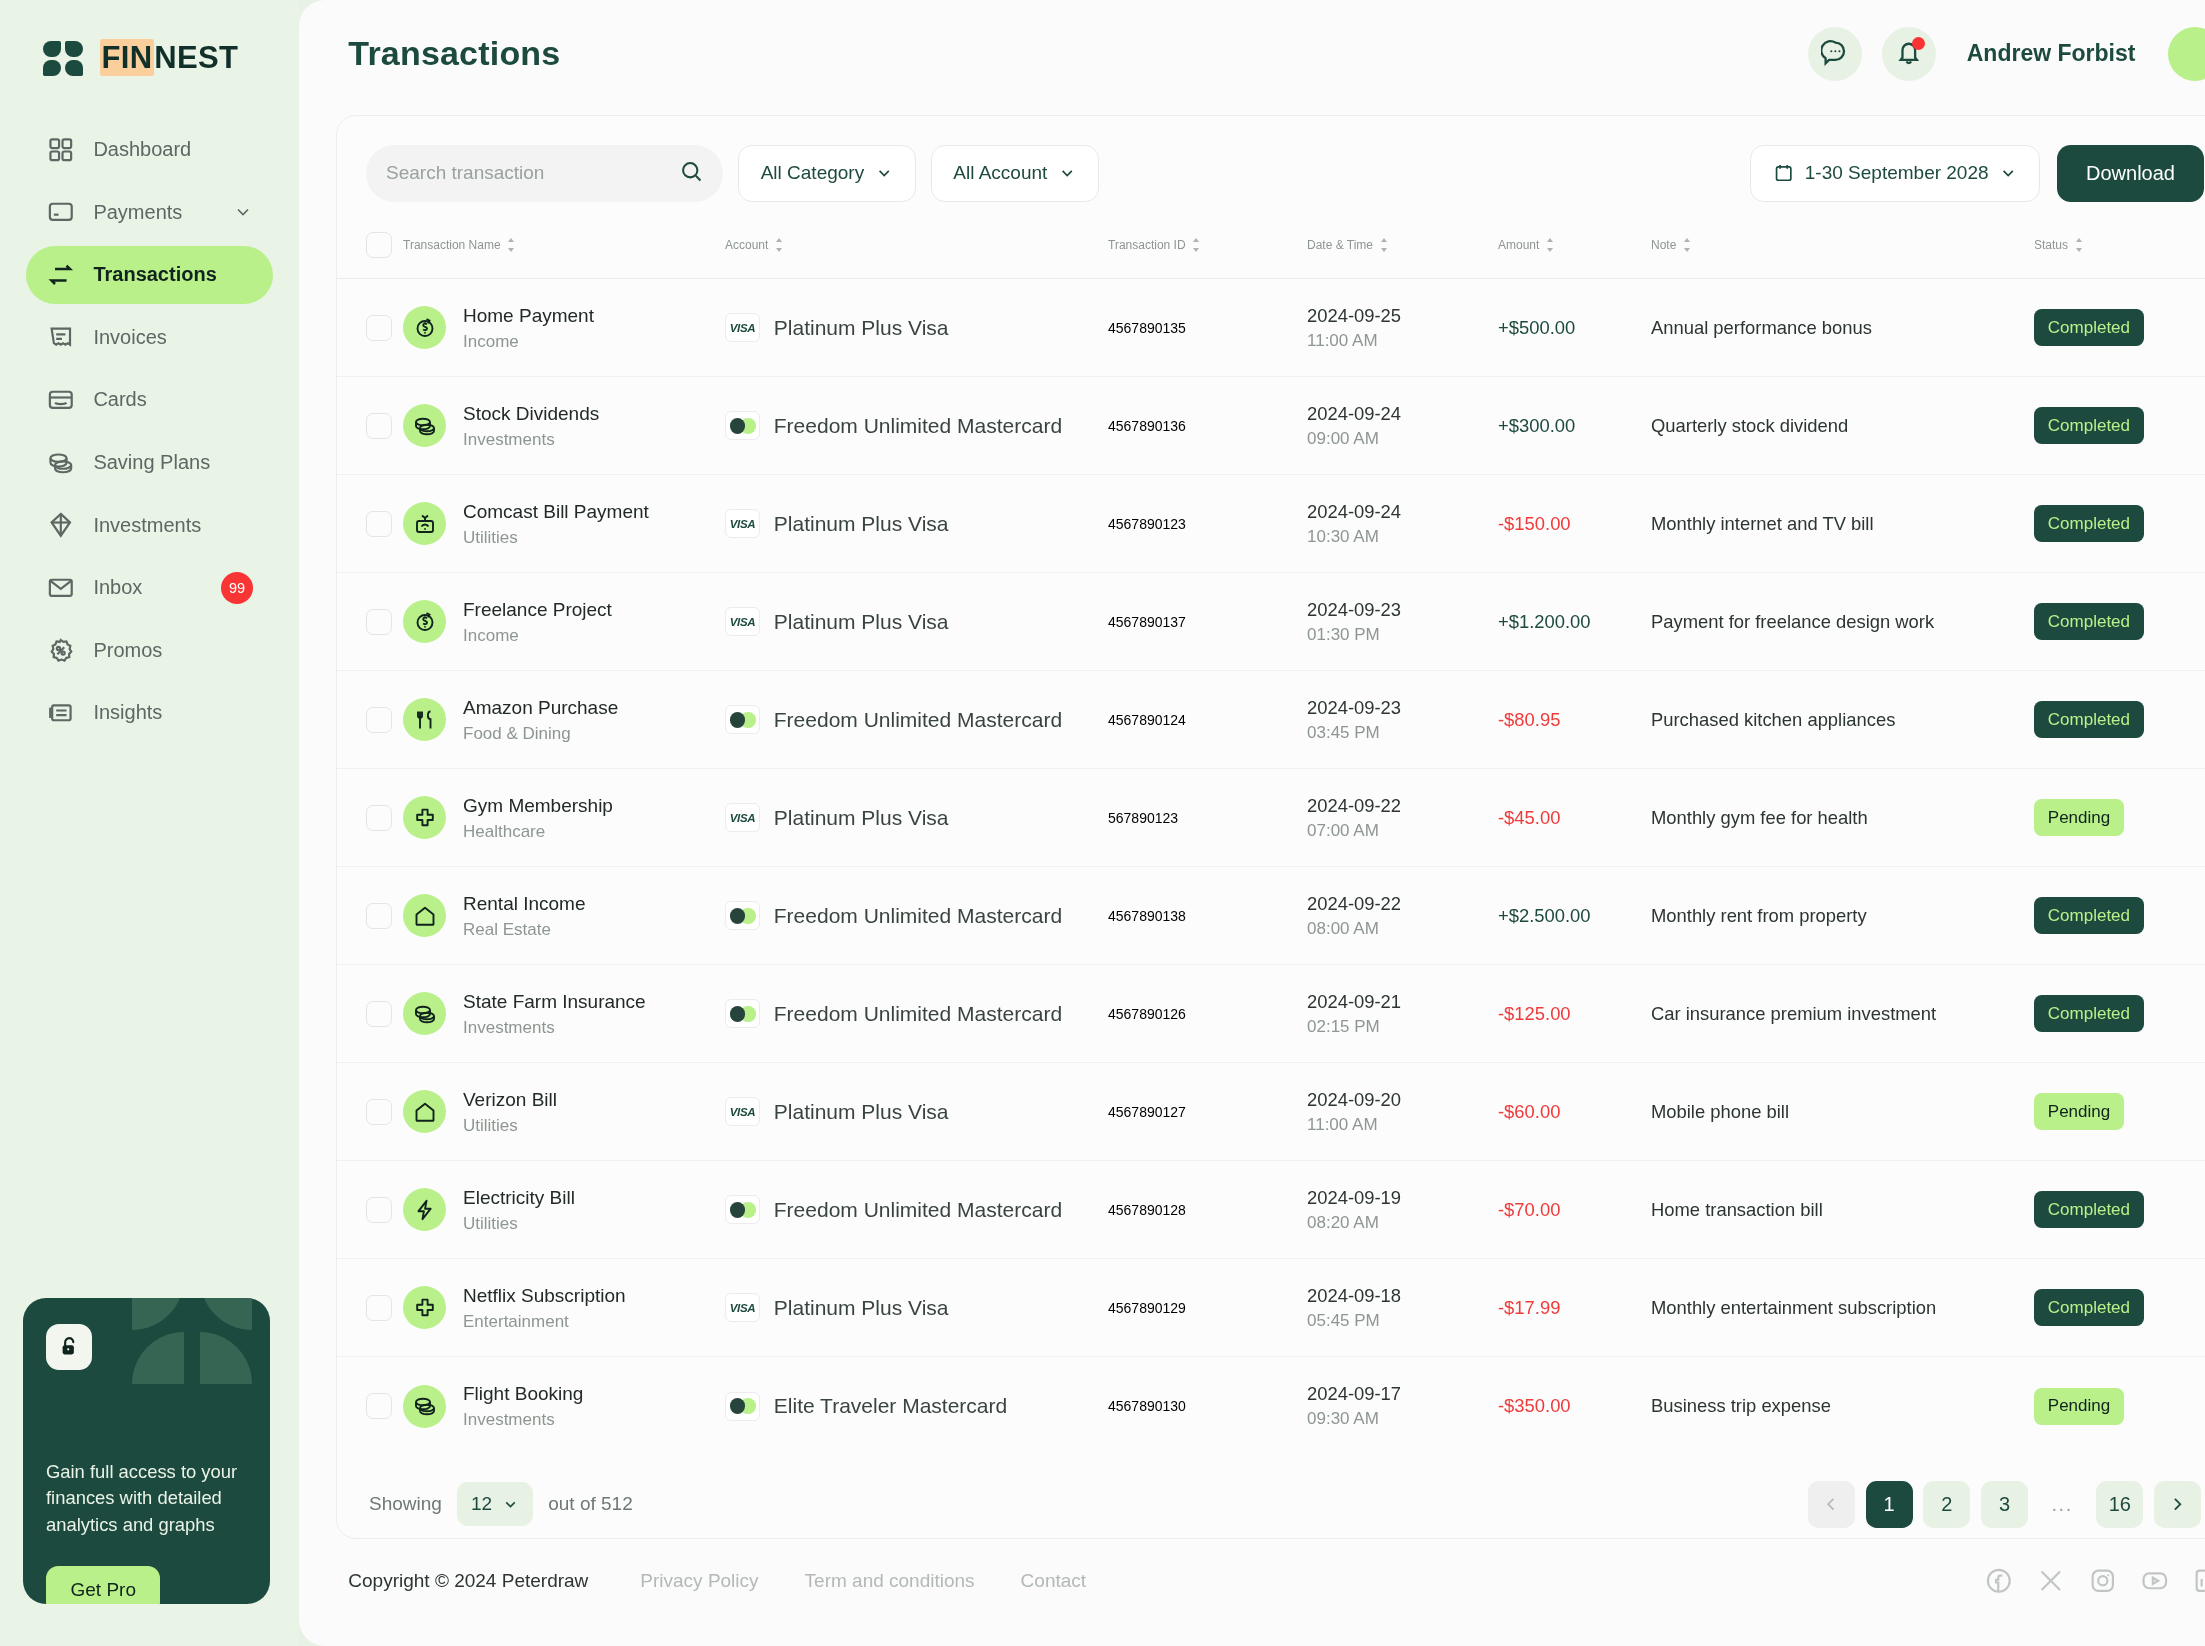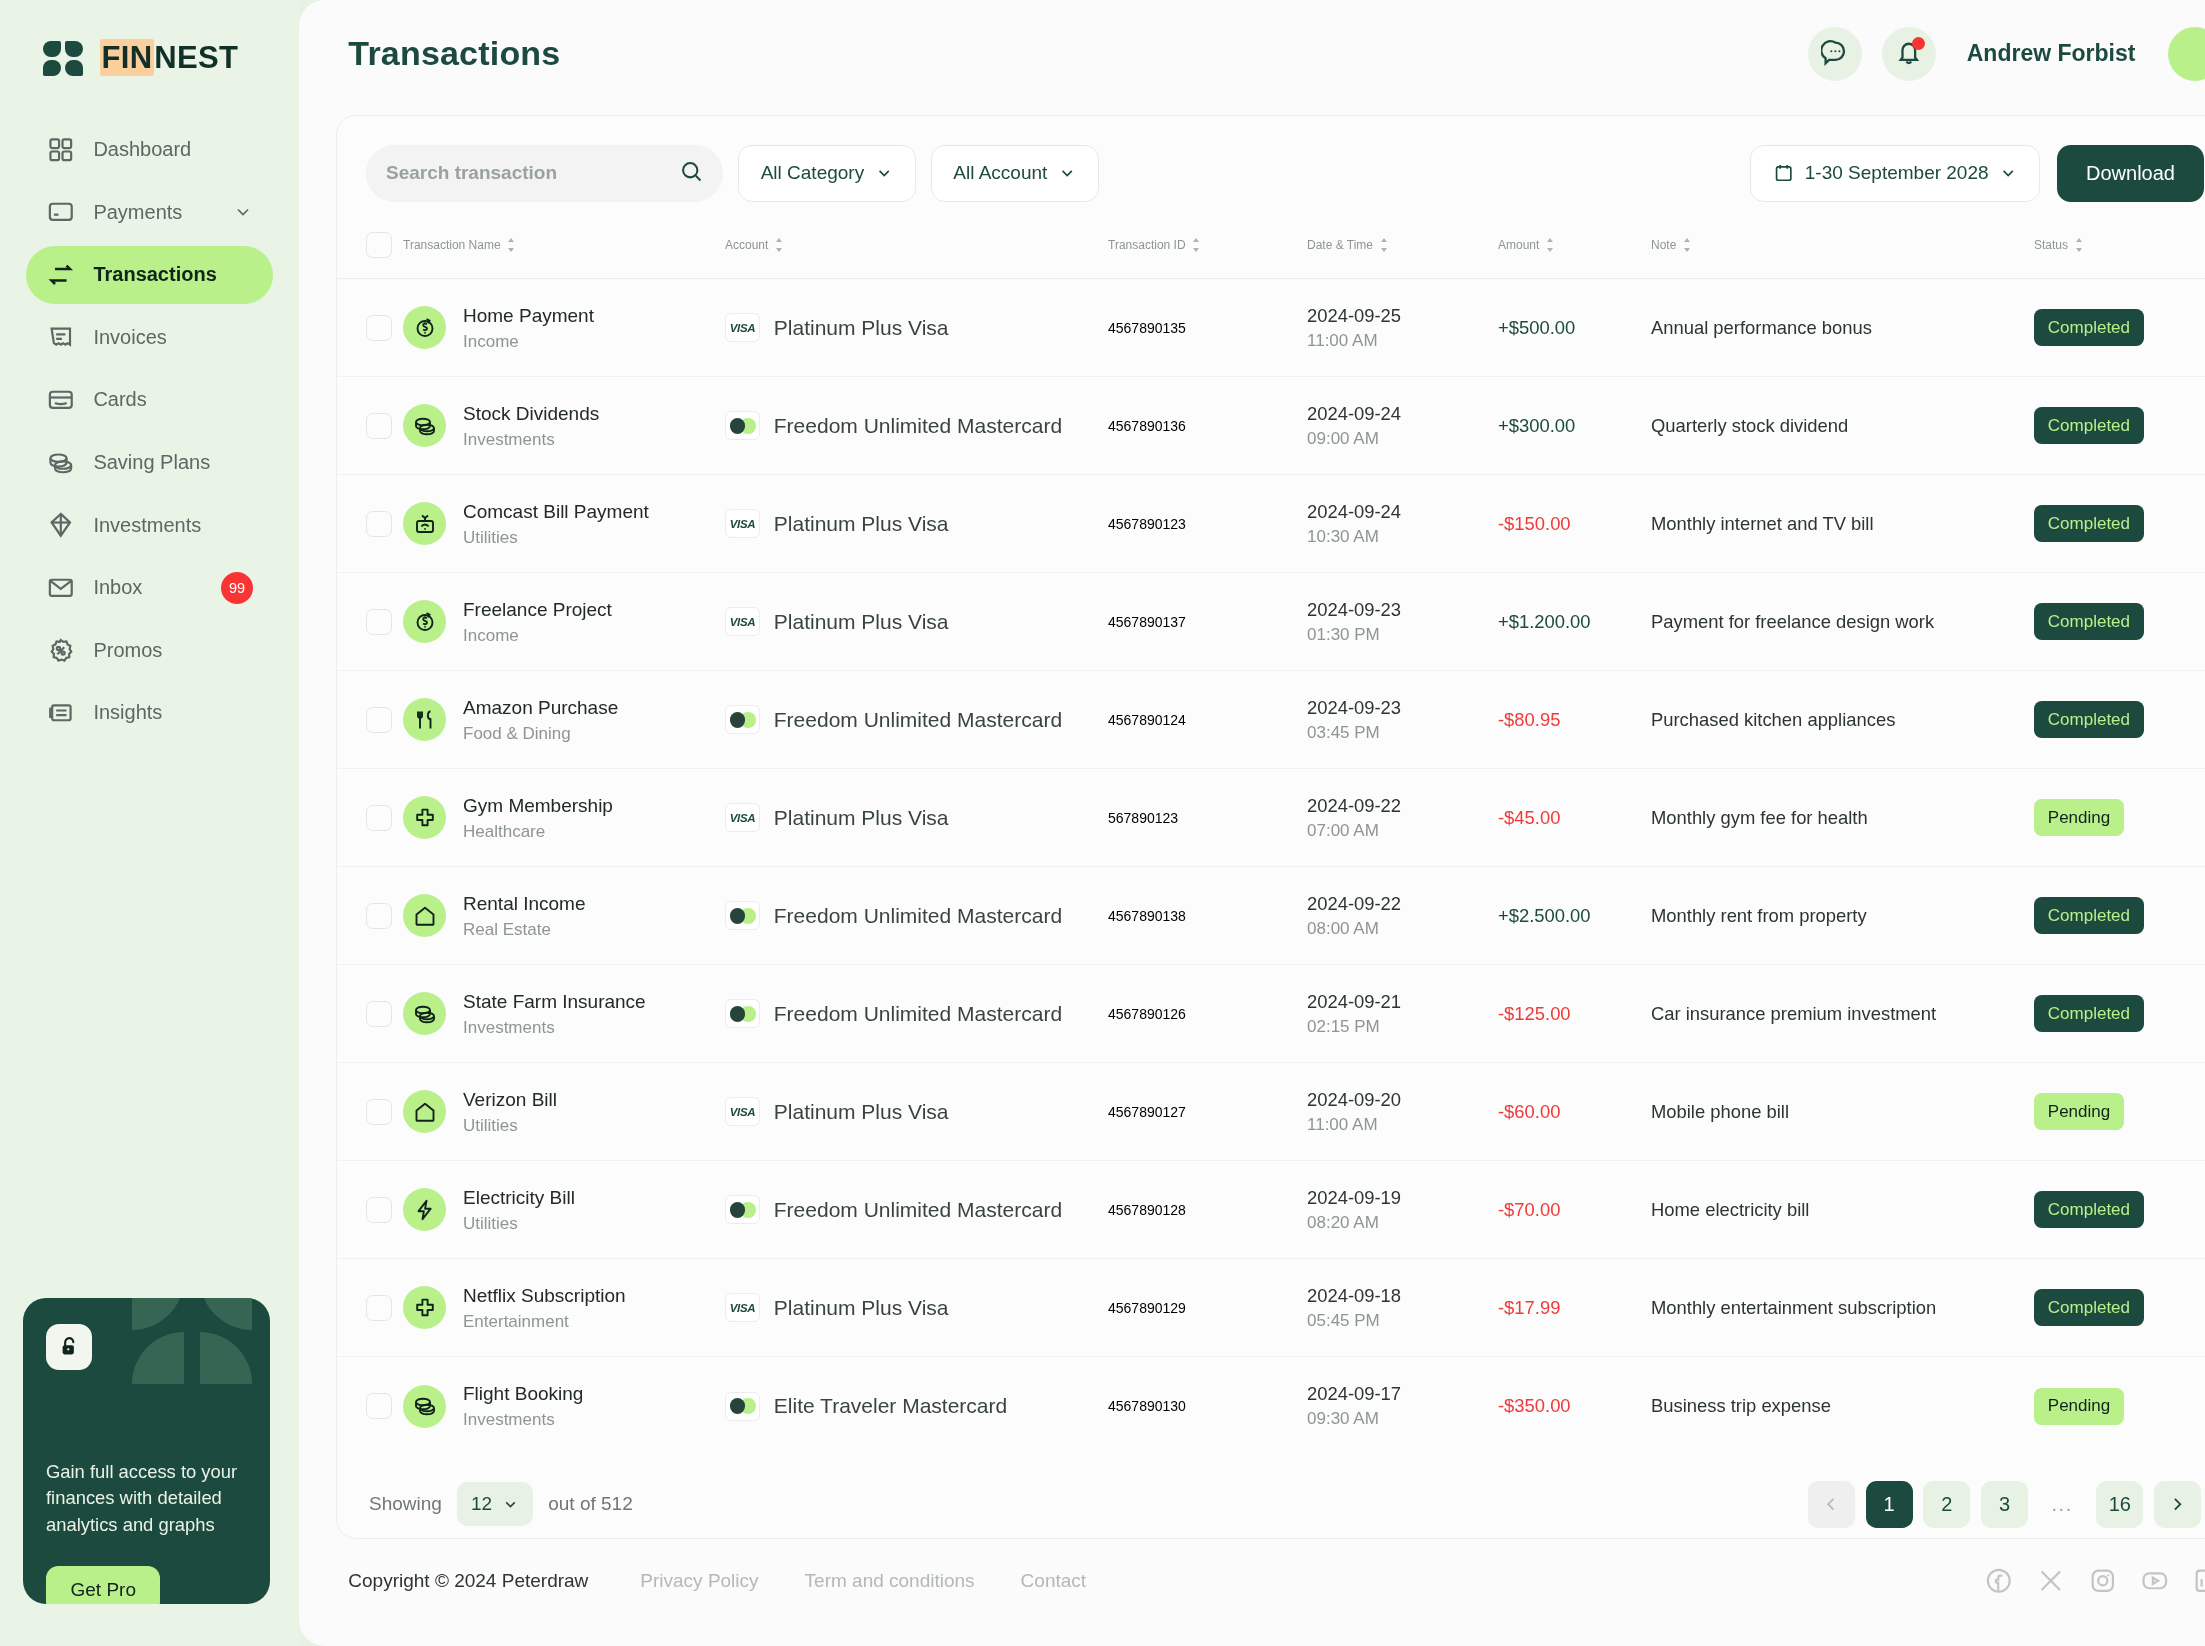--- a/index.html
+++ b/index.html
@@ -101,21 +101,21 @@
     background: #fbfcfb; border: 1.5px solid #eceeec; border-radius: 20px;
     margin-top: 7.7px; height: 1424px; position: relative; overflow: hidden;
   }
   .toolbar { display:flex; align-items:center; padding: 29px 29px 18.4px 29px; gap: 15.3px; }
   .search-box {
     width: 357px; height: 57px; background:#f2f3f2; border-radius: 29px;
     display:flex; align-items:center; padding: 0 20px; gap: 7.7px;
   }
   .search-box input {
     flex:1; border:none; background:transparent; outline:none;
-    font-size: 19px; font-family: inherit; color:#3b453f;font-weight:bold;
+    font-size: 19px; font-family: inherit; color:#3b453f;
   }
   .search-box input::placeholder { color: #9aa29d; }
   .search-box svg { width: 24.5px; height: 24.5px; stroke:#1d4a3f; fill:none; stroke-width:2; }
   .pill {
     height: 57px; border: 1.5px solid #e6e8e6; border-radius: 13.8px; background:#fff;
     display:inline-flex; align-items:center; gap: 10.7px; padding: 0 21.4px;
     font-size: 19px; color:#1d4a3f; cursor:pointer;
   }
   .pill svg.chev { width: 18.4px; height: 18.4px; stroke:#1d4a3f; fill:none; stroke-width:2.2; }
   .pill svg.cal { width: 21.4px; height: 21.4px; stroke:#1d4a3f; fill:none; stroke-width:1.9; }
@@ -794,21 +794,21 @@
                   </span>
                   <span class="acct-name">Freedom Unlimited Mastercard</span>
                 </div>
               </td>
               <td><span class="txid">4567890128</span></td>
               <td>
                 <div class="dt-d">2024-09-19</div>
                 <div class="dt-t">08:20 AM</div>
               </td>
               <td><span class="amt neg">-$70.00</span></td>
-              <td><span class="note">Home electricity bill</span></td>
+              <td><span class="note">Home transaction bill</span></td>
               <td><span class="badge completed">Completed</span></td>
             </tr>
             <tr>
               <td class="col-cb">
                 <span class="cb"></span>
               </td>
               <td>
                 <div class="txn-cell">
                   <span class="txn-ico">
                     <svg viewBox="0 0 24 24">

